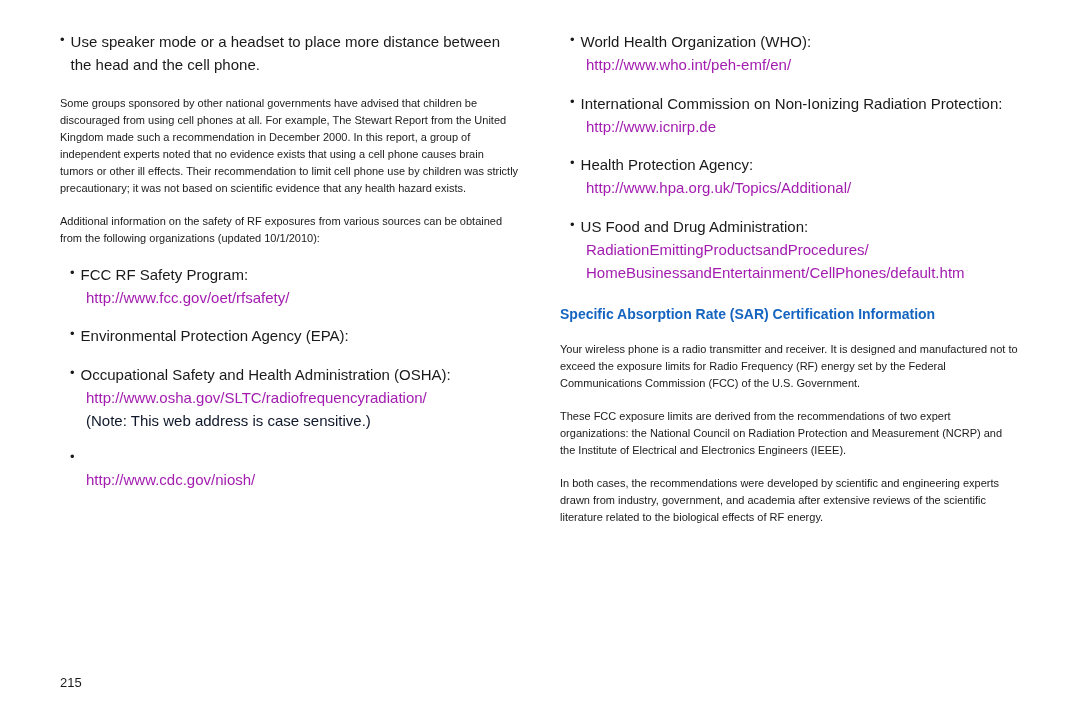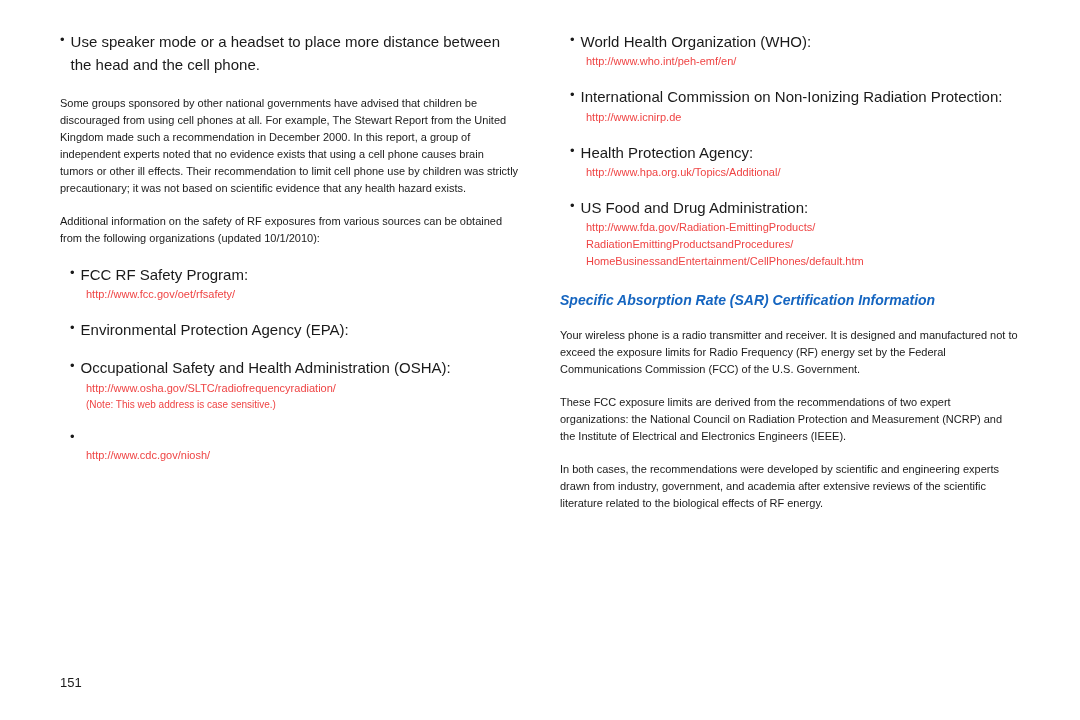--- a/index.html
+++ b/index.html
@@ -59,41 +59,40 @@
       font-size: 13px;
       line-height: 1.55;
       flex-shrink: 0;
     }
     .bullet-text {
       font-size: 15px;
       line-height: 1.55;
       color: #1a1a1a;
     }
     .bullet-link {
-      font-size: 11px;
+      font-size: 15px;
       line-height: 1.55;
-      color: #ef4444;
+      color: #a21caf;
       text-decoration: none;
       display: block;
       padding-left: 16px;
     }
     .note-text {
-      font-size: 10px;
+      font-size: 15px;
       line-height: 1.55;
-      color: #ef4444;
+      color: #0f172a;
       padding-left: 16px;
     }
     .section-heading {
       font-size: 14px;
       font-weight: bold;
       color: #1565c0;
       line-height: 1.4;
       margin-top: 6px;
       margin-bottom: 6px;
-      font-style: italic;
     }
     .page-number {
       font-size: 13px;
       color: #1a1a1a;
       margin-top: 10px;
     }
     .top-bullet {
       display: flex;
       flex-direction: row;
       align-items: flex-start;
@@ -174,28 +173,27 @@
           <span class="bullet-text">Health Protection Agency:</span>
         </div>
         <a class="bullet-link">http://www.hpa.org.uk/Topics/Additional/</a>
       </div>
 
       <div class="bullet-item">
         <div class="bullet-row">
           <span class="bullet-dot">•</span>
           <span class="bullet-text">US Food and Drug Administration:</span>
         </div>
-        <a class="bullet-link">http://www.fda.gov/Radiation-EmittingProducts/</a>
         <a class="bullet-link">RadiationEmittingProductsandProcedures/</a>
         <a class="bullet-link">HomeBusinessandEntertainment/CellPhones/default.htm</a>
       </div>
 
       <h2 class="section-heading">Specific Absorption Rate (SAR) Certification Information</h2>
 
       <p class="paragraph">Your wireless phone is a radio transmitter and receiver. It is designed and manufactured not to exceed the exposure limits for Radio Frequency (RF) energy set by the Federal Communications Commission (FCC) of the U.S. Government.</p>
       <p class="paragraph">These FCC exposure limits are derived from the recommendations of two expert organizations: the National Council on Radiation Protection and Measurement (NCRP) and the Institute of Electrical and Electronics Engineers (IEEE).</p>
       <p class="paragraph">In both cases, the recommendations were developed by scientific and engineering experts drawn from industry, government, and academia after extensive reviews of the scientific literature related to the biological effects of RF energy.</p>
 
     </div>
   </div>
 
-  <div class="page-number">151</div>
+  <div class="page-number">215</div>
 </div>
 
 </body></html>

